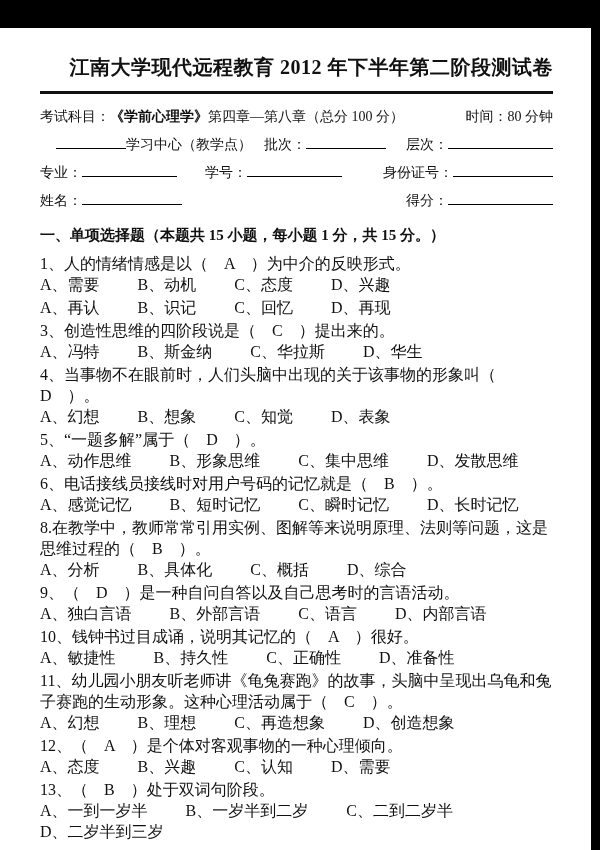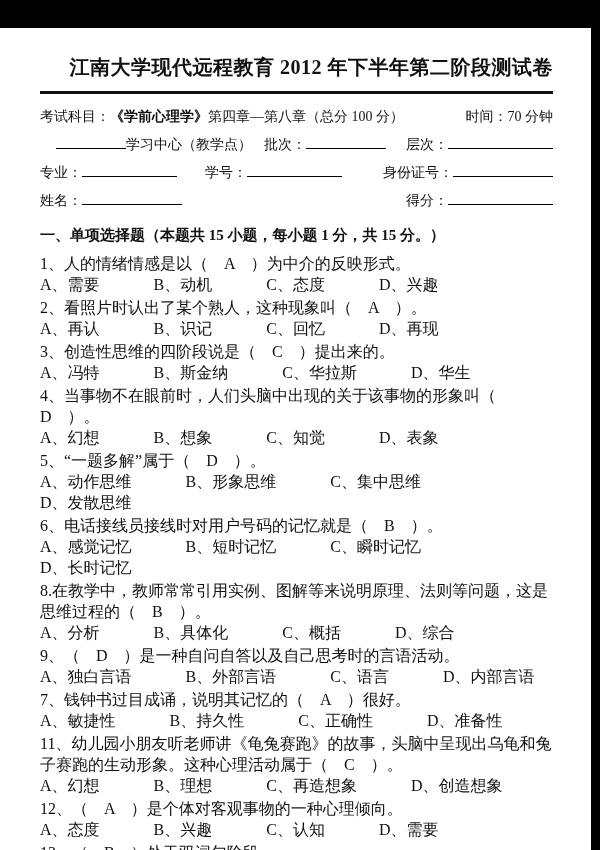--- a/index.html
+++ b/index.html
@@ -62,40 +62,40 @@
   .section-heading .head-note { font-weight:bold; }
   .question {
     font-size:16px;
     line-height:21px;
     margin-bottom:2px;
   }
   .question .stem { }
   .question .options {
     display:flex;
     flex-wrap:wrap;
-    column-gap:54px;
+    column-gap:38px;
   }
 </style>
 </head>
 <body>
 
 <div class="scan-top-bar"></div>
 <div class="scan-right-bar"></div>
 
 <div class="page">
 
   <h1 class="title">江南大学现代远程教育 2012 年下半年第二阶段测试卷</h1>
   <div class="title-rule"></div>
 
   <div class="hline">
     <span>考试科目：</span>
     <span class="bold">《学前心理学》</span>
     <span>第四章—第八章（总分 100 分）</span>
     <span class="rgroup">
-      <span>时间：70 分钟</span>
+      <span>时间：80 分钟</span>
     </span>
   </div>
 
   <div class="hline indent">
     <span class="blank w70"></span>
     <span>学习中心（教学点）</span>
     <span class="sp12"></span>
     <span>批次：</span>
     <span class="blank w80"></span>
     <span class="rgroup">
@@ -134,21 +134,20 @@
     <div class="stem">1、人的情绪情感是以（　A　）为中介的反映形式。</div>
     <div class="options">
           <span class="opt">A、需要</span>
           <span class="opt">B、动机</span>
           <span class="opt">C、态度</span>
           <span class="opt">D、兴趣</span>
         </div>
   </div>
 
   <div class="question">
-    <div class="stem">2、看照片时认出了某个熟人，这种现象叫（　A　）。</div>
     <div class="options">
           <span class="opt">A、再认</span>
           <span class="opt">B、识记</span>
           <span class="opt">C、回忆</span>
           <span class="opt">D、再现</span>
         </div>
   </div>
 
   <div class="question">
     <div class="stem">3、创造性思维的四阶段说是（　C　）提出来的。</div>
@@ -205,21 +204,21 @@
     <div class="stem">9、（　D　）是一种自问自答以及自己思考时的言语活动。</div>
     <div class="options">
           <span class="opt">A、独白言语</span>
           <span class="opt">B、外部言语</span>
           <span class="opt">C、语言</span>
           <span class="opt">D、内部言语</span>
         </div>
   </div>
 
   <div class="question">
-    <div class="stem">7、钱钟书过目成诵，说明其记忆的（　A　）很好。</div>
+    <div class="stem">10、钱钟书过目成诵，说明其记忆的（　A　）很好。</div>
     <div class="options">
           <span class="opt">A、敏捷性</span>
           <span class="opt">B、持久性</span>
           <span class="opt">C、正确性</span>
           <span class="opt">D、准备性</span>
         </div>
   </div>
 
   <div class="question">
     <div class="stem">11、幼儿园小朋友听老师讲《龟兔赛跑》的故事，头脑中呈现出乌龟和兔子赛跑的生动形象。这种心理活动属于（　C　）。</div>

